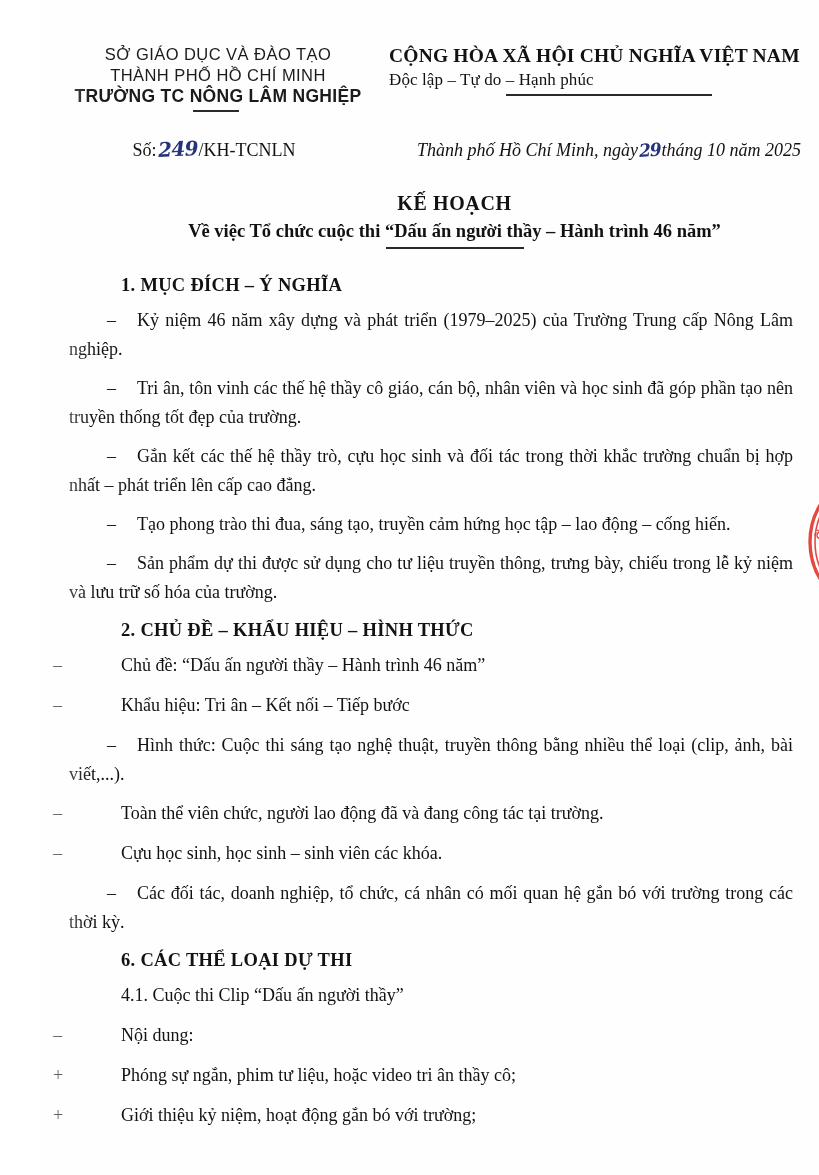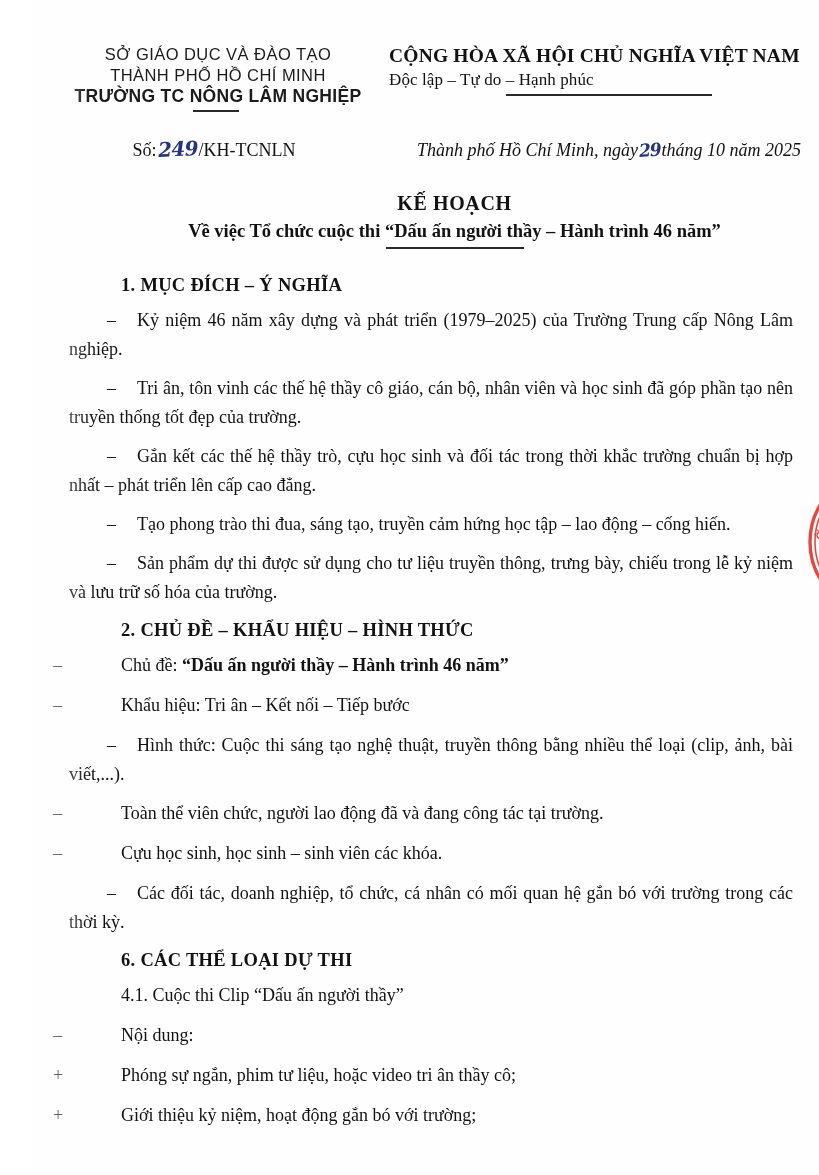--- a/index.html
+++ b/index.html
@@ -194,21 +194,21 @@
     line-height: 29px;
     margin: 0 0 11px 0;
     padding-left: 52px;
     text-indent: -34px;
     text-align: left;
   }
   .item-dash .bullet {
     display: inline-block;
     width: 34px;
   }
-  .item-dash b { font-weight: bold; }
+  .item-dash b { font-weight: normal; }
 
   .plain-line {
     font-size: 18px;
     line-height: 29px;
     margin: 0 0 11px 52px;
     text-align: left;
   }
 
   
   .scan-fade {

